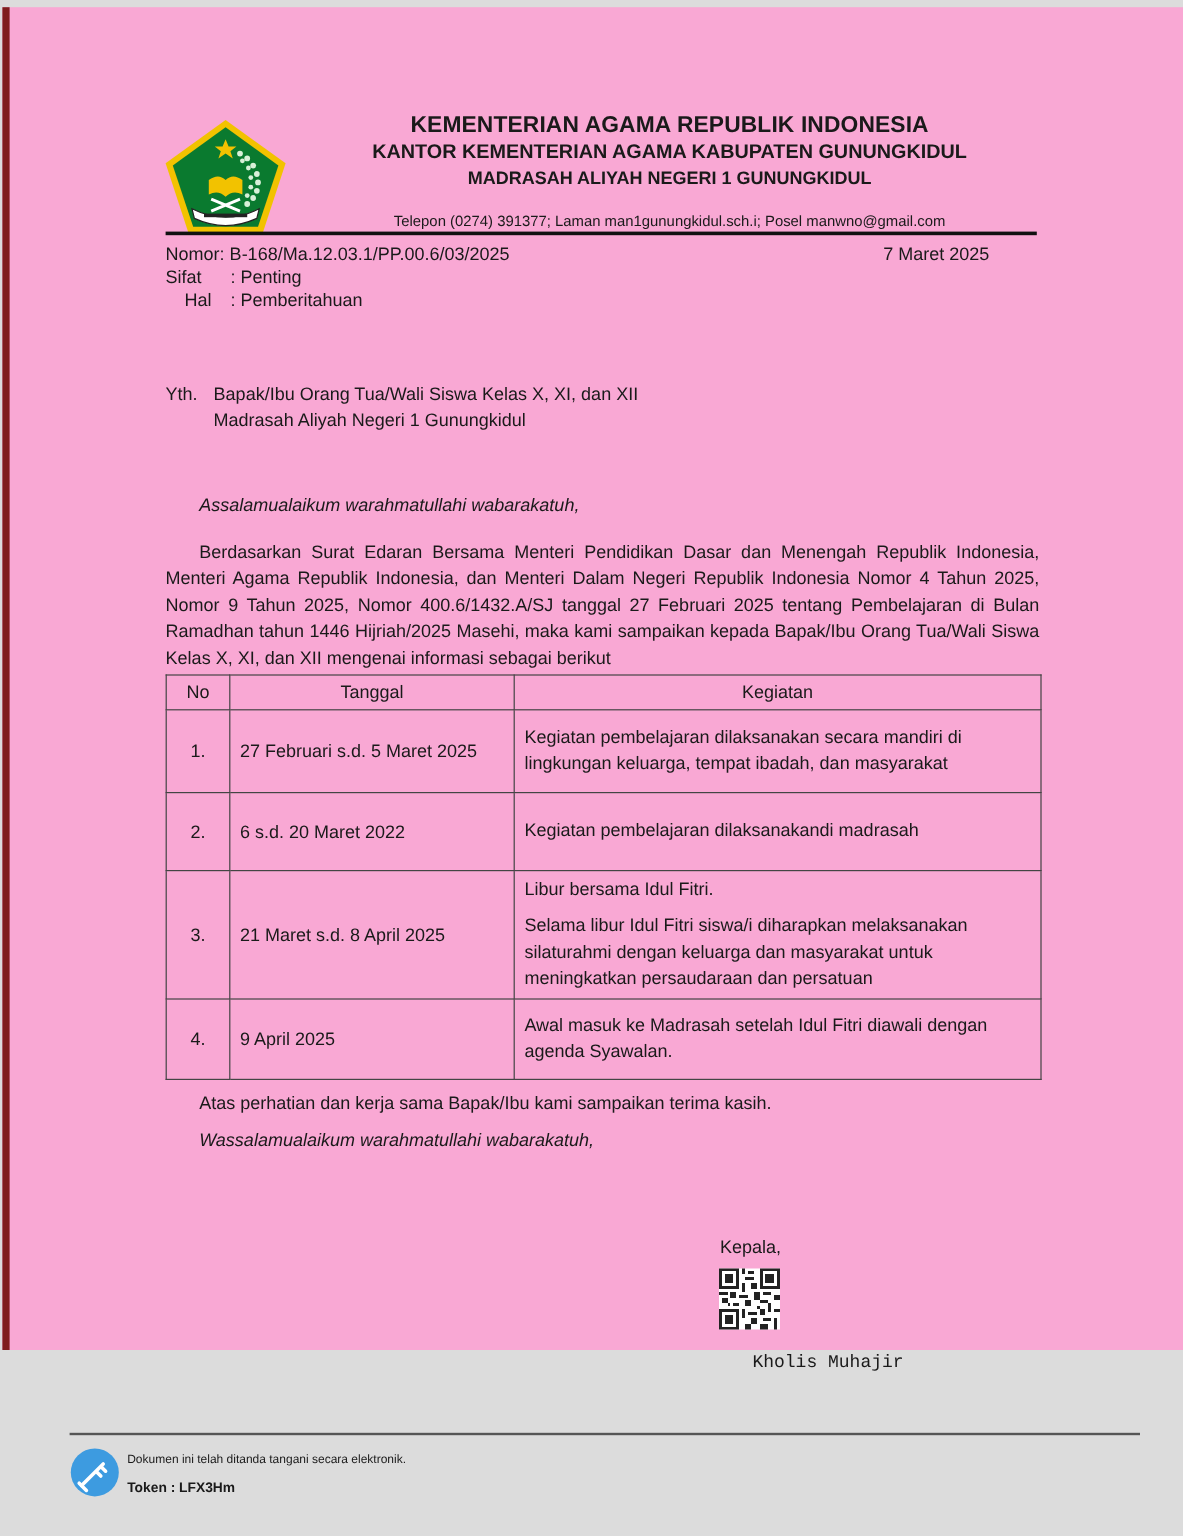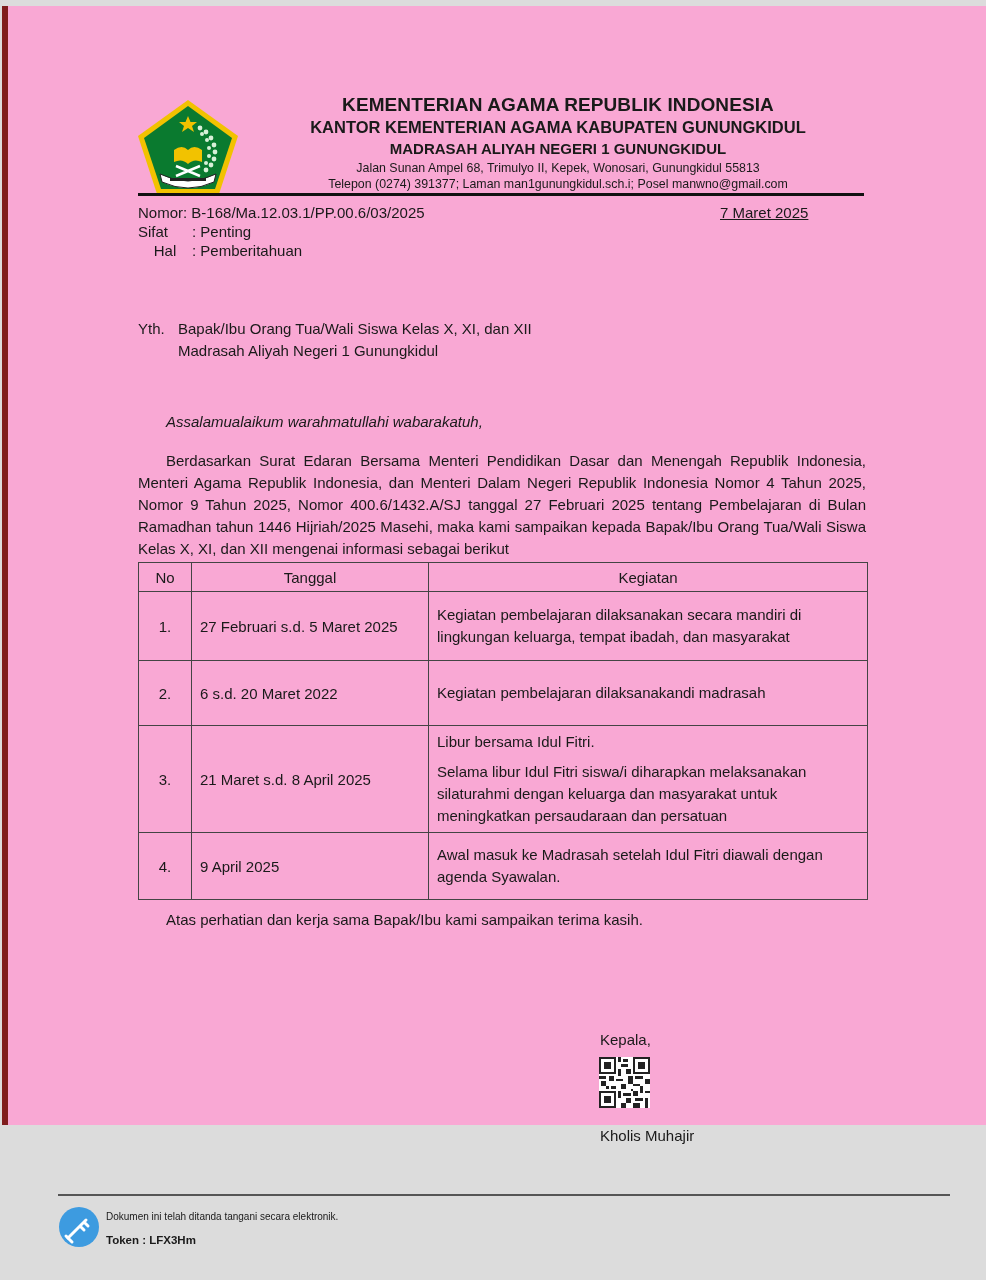--- a/index.html
+++ b/index.html
@@ -87,34 +87,33 @@
     </g>
     <path d="M38 52 Q46 46 52 52 Q58 46 66 52 L66 64 Q58 60 52 66 Q46 60 38 64 Z" fill="#f2c200"></path>
     <path d="M40 68 L64 78 M64 68 L40 78" stroke="#ffffff" stroke-width="2.5"></path>
     <path d="M24 76 Q52 90 80 76 L78 84 Q52 96 26 84 Z" fill="#ffffff" stroke="#222" stroke-width="1"></path>
     <rect x="34" y="80" width="36" height="3" fill="#222"></rect>
   </svg>
 
   <div class="kop kop1">KEMENTERIAN AGAMA REPUBLIK INDONESIA</div>
   <div class="kop kop2">KANTOR KEMENTERIAN AGAMA KABUPATEN GUNUNGKIDUL</div>
   <div class="kop kop3">MADRASAH ALIYAH NEGERI 1 GUNUNGKIDUL</div>
-  <div class="kop kop4">Jalan Sunan Ampel 68, Trimulyo II, Kepek, Wonosari, Gunungkidul 55813</div>
   <div class="kop kop5">Telepon (0274) 391377; Laman man1gunungkidul.sch.i; Posel manwno@gmail.com</div>
   <div class="rule-thick"></div>
 
   <div class="abs meta" style="left:130px; top:198px;">
     <span>Nomor</span><span>: B-168/Ma.12.03.1/PP.00.6/03/2025</span>
   </div>
   <div class="abs meta" style="left:130px; top:217px;">
     <span class="meta-label">Sifat</span><span>: Penting</span>
   </div>
   <div class="abs meta" style="left:130px; top:236px;text-align:center;">
     <span class="meta-label">Hal</span><span>: Pemberitahuan</span>
   </div>
-  <div class="abs meta" style="left:712px; top:198px;text-decoration:underline;">7 Maret 2025</div>
+  <div class="abs meta" style="left:728px; top:198px;">7 Maret 2025</div>
 
   <div class="abs body-text" style="left:130px; top:314px;">Yth.</div>
   <div class="abs body-text" style="left:170px; top:314px;">Bapak/Ibu Orang Tua/Wali Siswa Kelas X, XI, dan XII</div>
   <div class="abs body-text" style="left:170px; top:336px;">Madrasah Aliyah Negeri 1 Gunungkidul</div>
 
   <div class="abs body-text italic" style="left:158px; top:407px;">Assalamualaikum warahmatullahi wabarakatuh,</div>
 
   <div class="para">Berdasarkan Surat Edaran Bersama Menteri Pendidikan Dasar dan Menengah Republik Indonesia, Menteri Agama Republik Indonesia, dan Menteri Dalam Negeri Republik Indonesia Nomor 4 Tahun 2025, Nomor 9 Tahun 2025, Nomor 400.6/1432.A/SJ tanggal 27 Februari 2025 tentang Pembelajaran di Bulan Ramadhan tahun 1446 Hijriah/2025 Masehi, maka kami sampaikan kepada Bapak/Ibu Orang Tua/Wali Siswa Kelas X, XI, dan XII mengenai informasi sebagai berikut</div>
 
   <table class="kegiatan">
@@ -152,20 +151,21 @@
         <td class="c-no">4.</td>
         <td class="c-tgl">9 April 2025</td>
         <td class="keg">
             <p>Awal masuk ke Madrasah setelah Idul Fitri diawali dengan agenda Syawalan.</p>
           </td>
       </tr>
     </tbody>
   </table>
 
   <div class="abs body-text" style="left:158px; top:905px;text-align:right;">Atas perhatian dan kerja sama  Bapak/Ibu kami sampaikan terima kasih.</div>
+  <div class="abs body-text italic" style="left:158px; top:936px;">Wassalamualaikum warahmatullahi wabarakatuh,</div>
 
   <div class="abs body-text" style="left:592px; top:1025px;">Kepala,</div>
   <svg class="abs qr" viewBox="0 0 21 21" shape-rendering="crispEdges">
     <rect width="21" height="21" fill="#fff"></rect>
     <g fill="#222">
       <rect x="0" y="0" width="7" height="7"></rect>
         <rect x="14" y="0" width="7" height="7"></rect>
         <rect x="0" y="14" width="7" height="7"></rect>
     </g>
     <g fill="#fff">
@@ -199,21 +199,21 @@
         <rect x="19" y="14" width="2" height="1"></rect>
         <rect x="11" y="17" width="2" height="2"></rect>
       <rect x="15" y="17" width="3" height="1"></rect>
         <rect x="19" y="17" width="1" height="4"></rect>
         <rect x="9" y="19" width="2" height="2"></rect>
       <rect x="14" y="19" width="3" height="2"></rect>
         <rect x="13" y="13" width="1" height="1"></rect>
         <rect x="3" y="12" width="1" height="1"></rect>
     </g>
   </svg>
-  <div class="abs body-text" style="left:592px; top:1121px;">Kholis Muhajir</div>
+  <div class="abs body-text" style="left:619px; top:1121px;font-family:Liberation Mono, monospace;">Kholis Muhajir</div>
 
   <div class="rule-foot"></div>
   <svg class="abs sig-icon" viewBox="0 0 42 42">
     <circle cx="21" cy="21" r="20" fill="#3d9be0"></circle>
     <path d="M10 32 L14 28 L28 14 M22 20 L26 24 M26 16 L30 20" stroke="#ffffff" stroke-width="3" fill="none" stroke-linecap="round"></path>
     <path d="M8 30 L14 36" stroke="#ffffff" stroke-width="3" stroke-linecap="round"></path>
   </svg>
   <div class="abs foot1">Dokumen ini telah ditanda tangani secara elektronik.</div>
   <div class="abs foot2">Token : LFX3Hm</div>
 </div>

